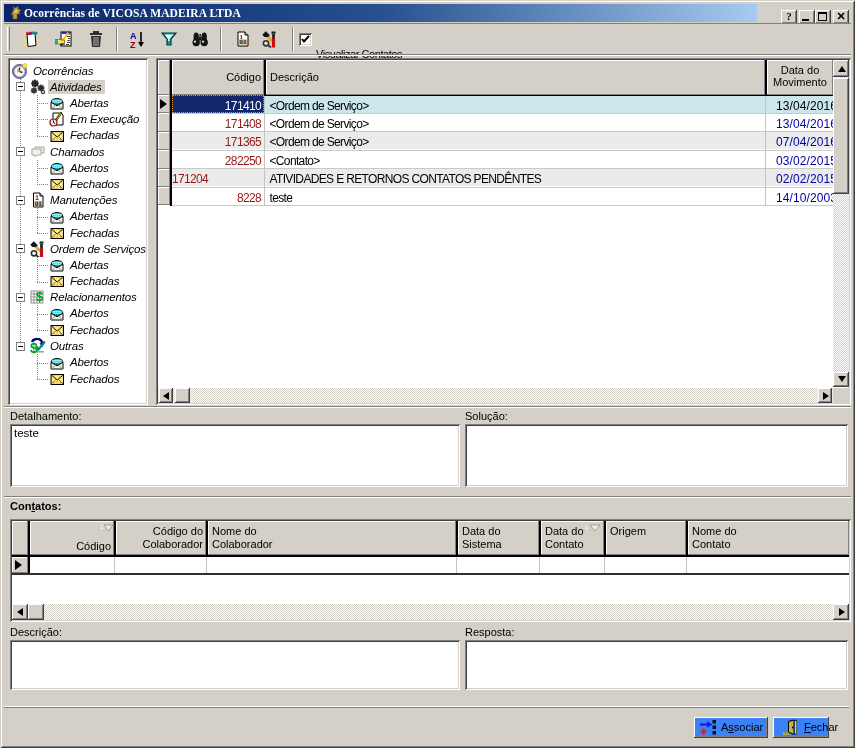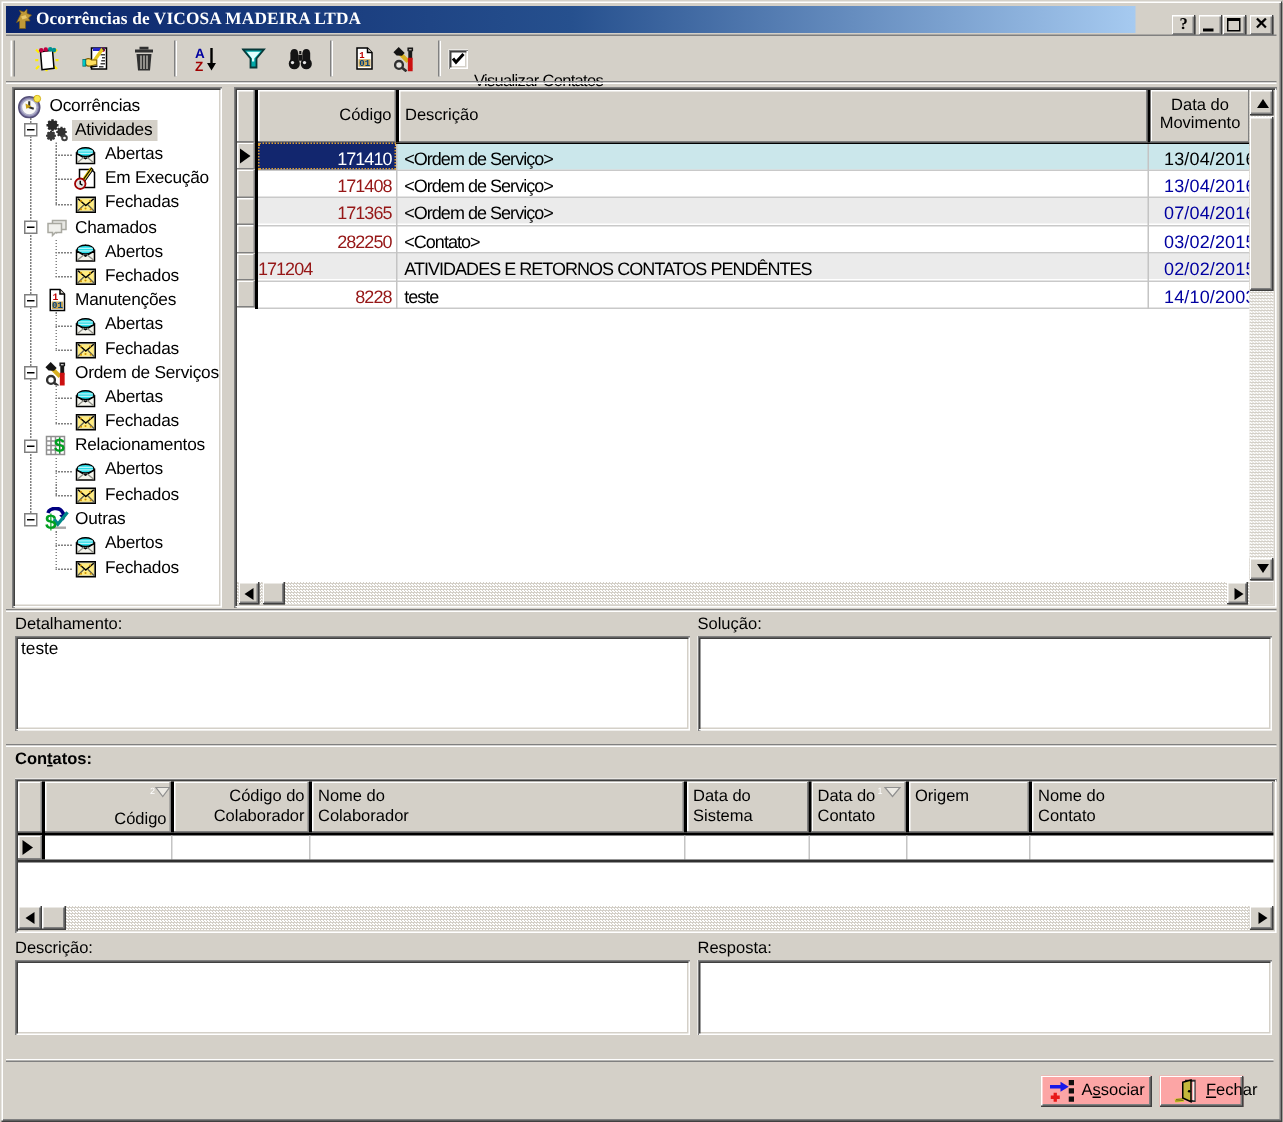--- a/index.html
+++ b/index.html
@@ -19,42 +19,42 @@
 
 .sunken { box-shadow: inset 1px 1px 0 #808080, inset -1px -1px 0 #fff, inset 2px 2px 0 #404040, inset -2px -2px 0 #d4d0c8; }
 .hline { height:1px; }
 .dither { background-image: conic-gradient(#fff 25%, #d4d0c8 0 50%, #fff 0 75%, #d4d0c8 0); background-size:2px 2px; }
 .arrow { width:0; height:0; position:absolute; }
 
 #toolbar { left:4px; top:24px; width:847px; height:30px; background:#d4d0c8; }
 .tsep { top:3px; width:2px; height:24px; background:#808080; border-right:1px solid #fff; }
 
 #tree { left:8px; top:58px; width:140px; height:347px; background:#fff; }
-.tlabel { position:absolute; font-size:11.5px; letter-spacing:-0.15px; }
+.tlabel { position:absolute; font-size:11.5px; letter-spacing:-0.15px;font-style:italic; }
 .dotv { position:absolute; width:1px; background-image:repeating-linear-gradient(to bottom,#808080 0 1px,transparent 1px 2px); }
 .doth { position:absolute; height:1px; background-image:repeating-linear-gradient(to right,#808080 0 1px,transparent 1px 2px); }
 .expbox { position:absolute; width:9px; height:9px; background:#fff; border:1px solid #808080; }
 .expbox::after { content:""; position:absolute; left:1px; top:3px; width:5px; height:1px; background:#000; }
 
 #grid { left:156px; top:58px; width:695px; height:347px; background:#fff; }
 .hcell { position:absolute; background:#d4d0c8; box-shadow: inset -1px -1px 0 #808080, inset 1px 1px 0 #fff; font-size:11px; }
 .gline-v { position:absolute; width:1px; background:#c4c4c4; }
 .gtext { position:absolute; white-space:nowrap; font-size:12px; letter-spacing:-0.65px; }
 .num { color:#961717; }
 .date { color:#0000a0; letter-spacing:0.1px !important; }
 .ind { position:absolute; background:#d4d0c8; box-shadow: inset -1px -1px 0 #808080, inset 1px 1px 0 #fff; }
 .rsa { position:absolute; width:0; height:0; border-left:7px solid #000; border-top:5px solid transparent; border-bottom:5px solid transparent; }
 
 .sbtn { position:absolute; background:#d4d0c8; box-shadow: inset -1px -1px 0 #404040, inset 1px 1px 0 #fff, inset -2px -2px 0 #808080; }
 .thumb { position:absolute; background:#d4d0c8; box-shadow: inset -1px -1px 0 #404040, inset 1px 1px 0 #fff, inset -2px -2px 0 #808080; }
 
 .tbox { position:absolute; background:#fff; }
 .lab { position:absolute; font-size:11px; white-space:nowrap; }
 
-.pbtn { position:absolute; width:74px; height:21px; background:#fca5a5;
+.pbtn { position:absolute; width:74px; height:21px; background:#3b82f6;
   box-shadow: inset -1px -1px 0 #404040, inset 1px 1px 0 #fff, inset -2px -2px 0 #808080;
   font-size:11px; }
 </style>
 </head>
 <body>
 <div id="win">
 <svg width="0" height="0" style="position:absolute">
     <defs>
       <g id="i-clock">
         <circle cx="7.5" cy="8.5" r="7" fill="#8884b0" stroke="#555078"></circle>

